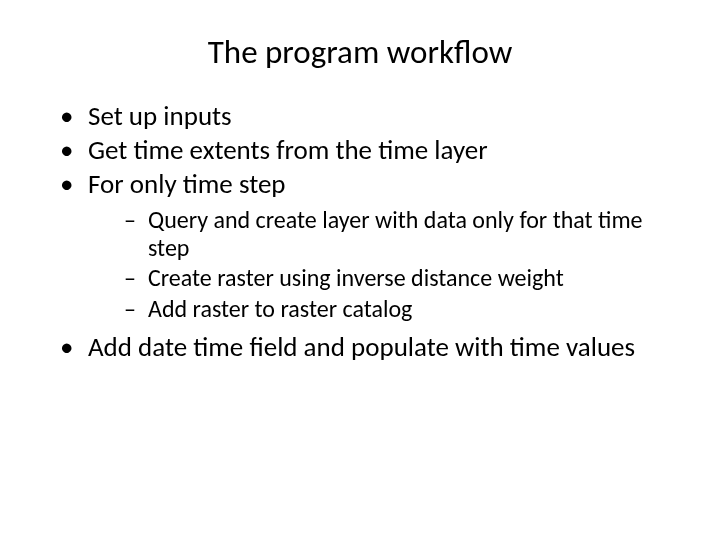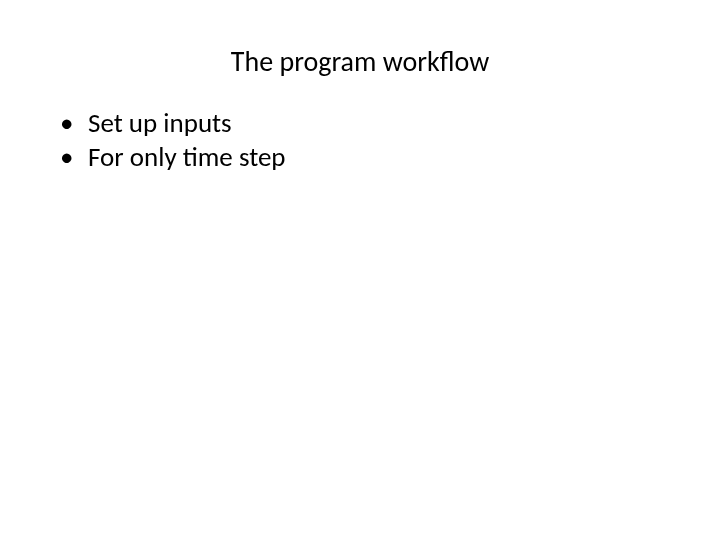--- a/index.html
+++ b/index.html
@@ -13,23 +13,23 @@
   }
   .slide {
     width: 720px;
     height: 540px;
     position: relative;
     box-sizing: border-box;
     padding: 20px 40px 20px 40px;
   }
   .title {
     text-align: center;
-    font-size: 28px;
+    font-size: 33px;
     font-weight: 400;
-    margin: 24px 0 28px 0;
+    margin: 12px 0 28px 0;
     letter-spacing: 0px;
   }
   ul.level1 {
     list-style: none;
     padding: 0;
     margin: 0 0 0 20px;
     font-size: 27px;
     line-height: 1.18;
   }
   ul.level1 > li {
@@ -64,17 +64,24 @@
   }
 </style>
 </head>
 <body>
 
 <div class="slide">
   <h1 class="title">The program workflow</h1>
 
   <ul class="level1">
     <li>Set up inputs</li>
+    <li>Get time extents from the time layer</li>
     <li>
       <span>For only time step</span>
+      <ul class="level2">
+        <li>Query and create layer with data only for that time step</li>
+        <li>Create raster using inverse distance weight</li>
+        <li>Add raster to raster catalog</li>
+      </ul>
     </li>
+    <li>Add date time field and populate with time values</li>
   </ul>
 </div>
 
 </body></html>

